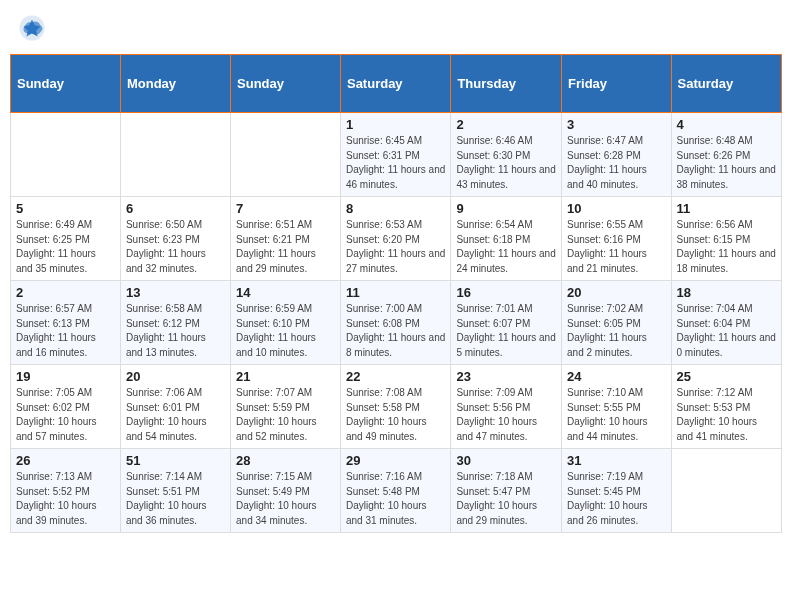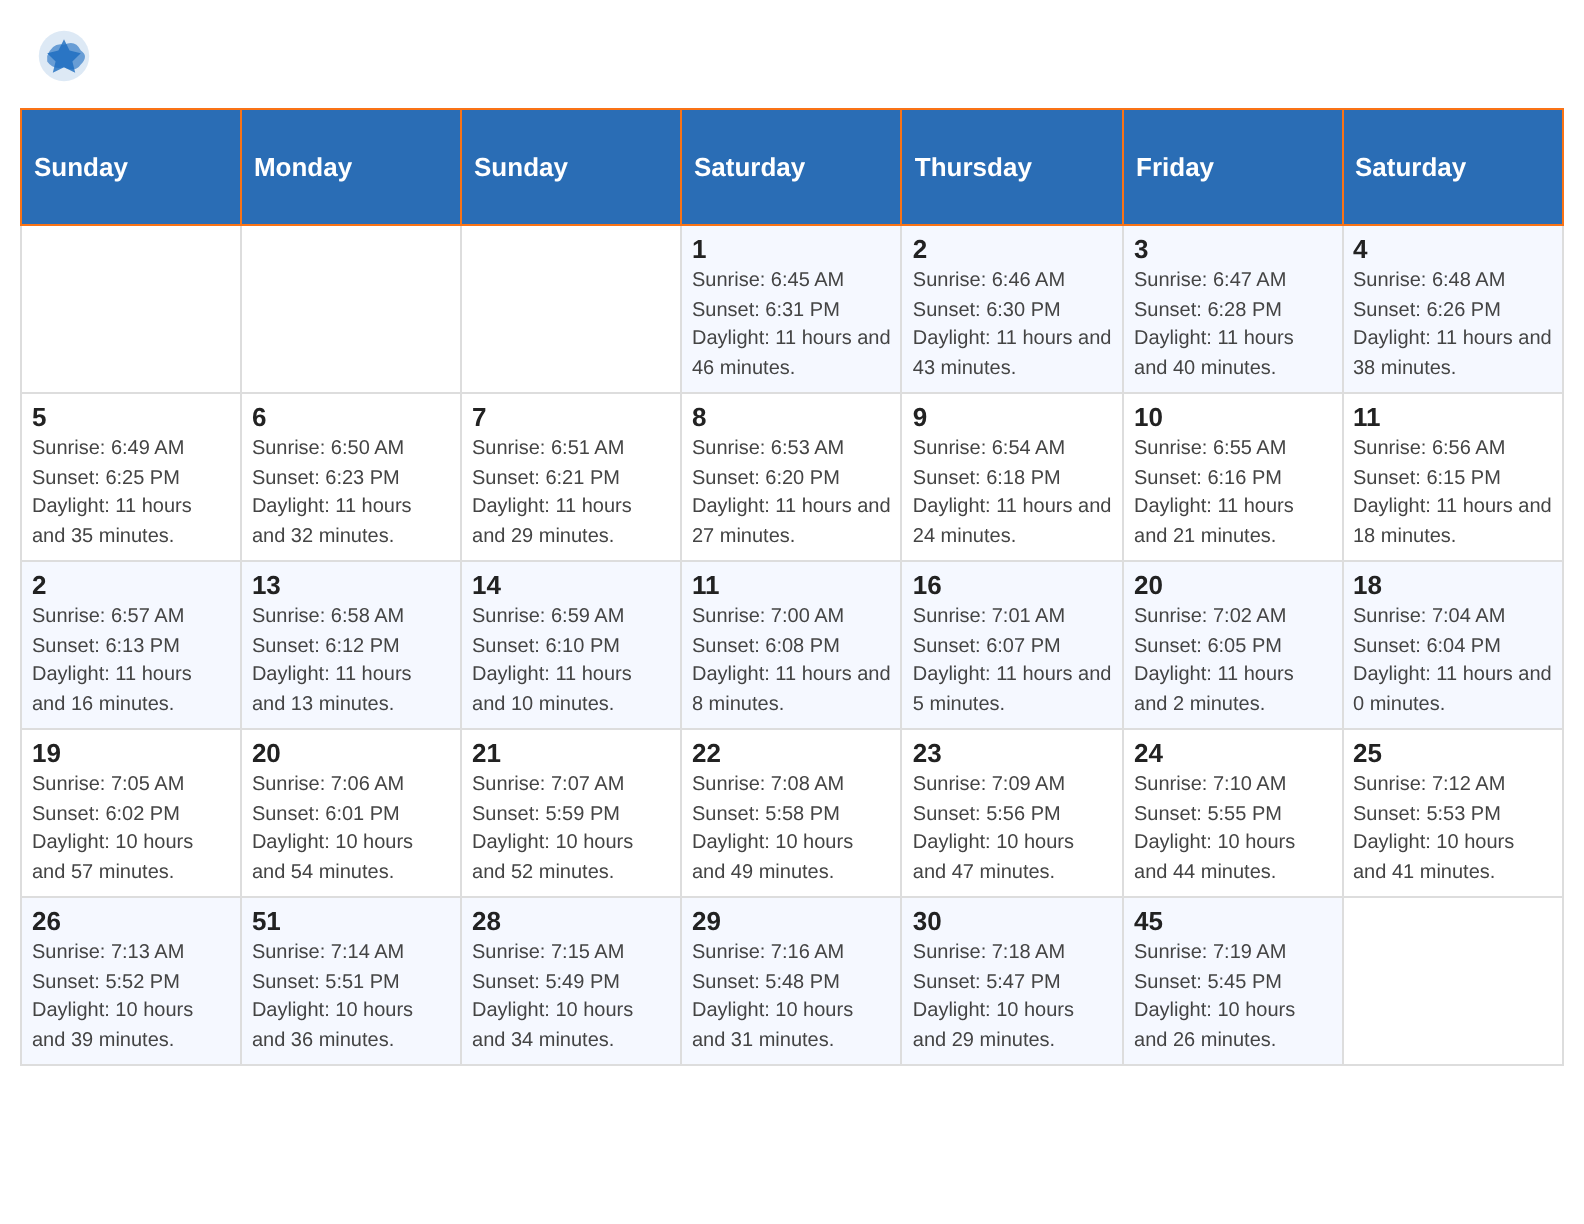--- a/index.html
+++ b/index.html
@@ -250,19 +250,19 @@
       </td>
         <td>
         <div class="day-number">29</div>
         <div class="day-info">Sunrise: 7:16 AM<br>Sunset: 5:48 PM<br>Daylight: 10 hours and 31 minutes.</div>
       </td>
         <td>
         <div class="day-number">30</div>
         <div class="day-info">Sunrise: 7:18 AM<br>Sunset: 5:47 PM<br>Daylight: 10 hours and 29 minutes.</div>
       </td>
         <td>
-        <div class="day-number">45</div>
+        <div class="day-number">31</div>
         <div class="day-info">Sunrise: 7:19 AM<br>Sunset: 5:45 PM<br>Daylight: 10 hours and 26 minutes.</div>
       </td>
         <td class="empty-cell"></td>
       </tr>
     </tbody>
 </table>
 
 </body></html>

